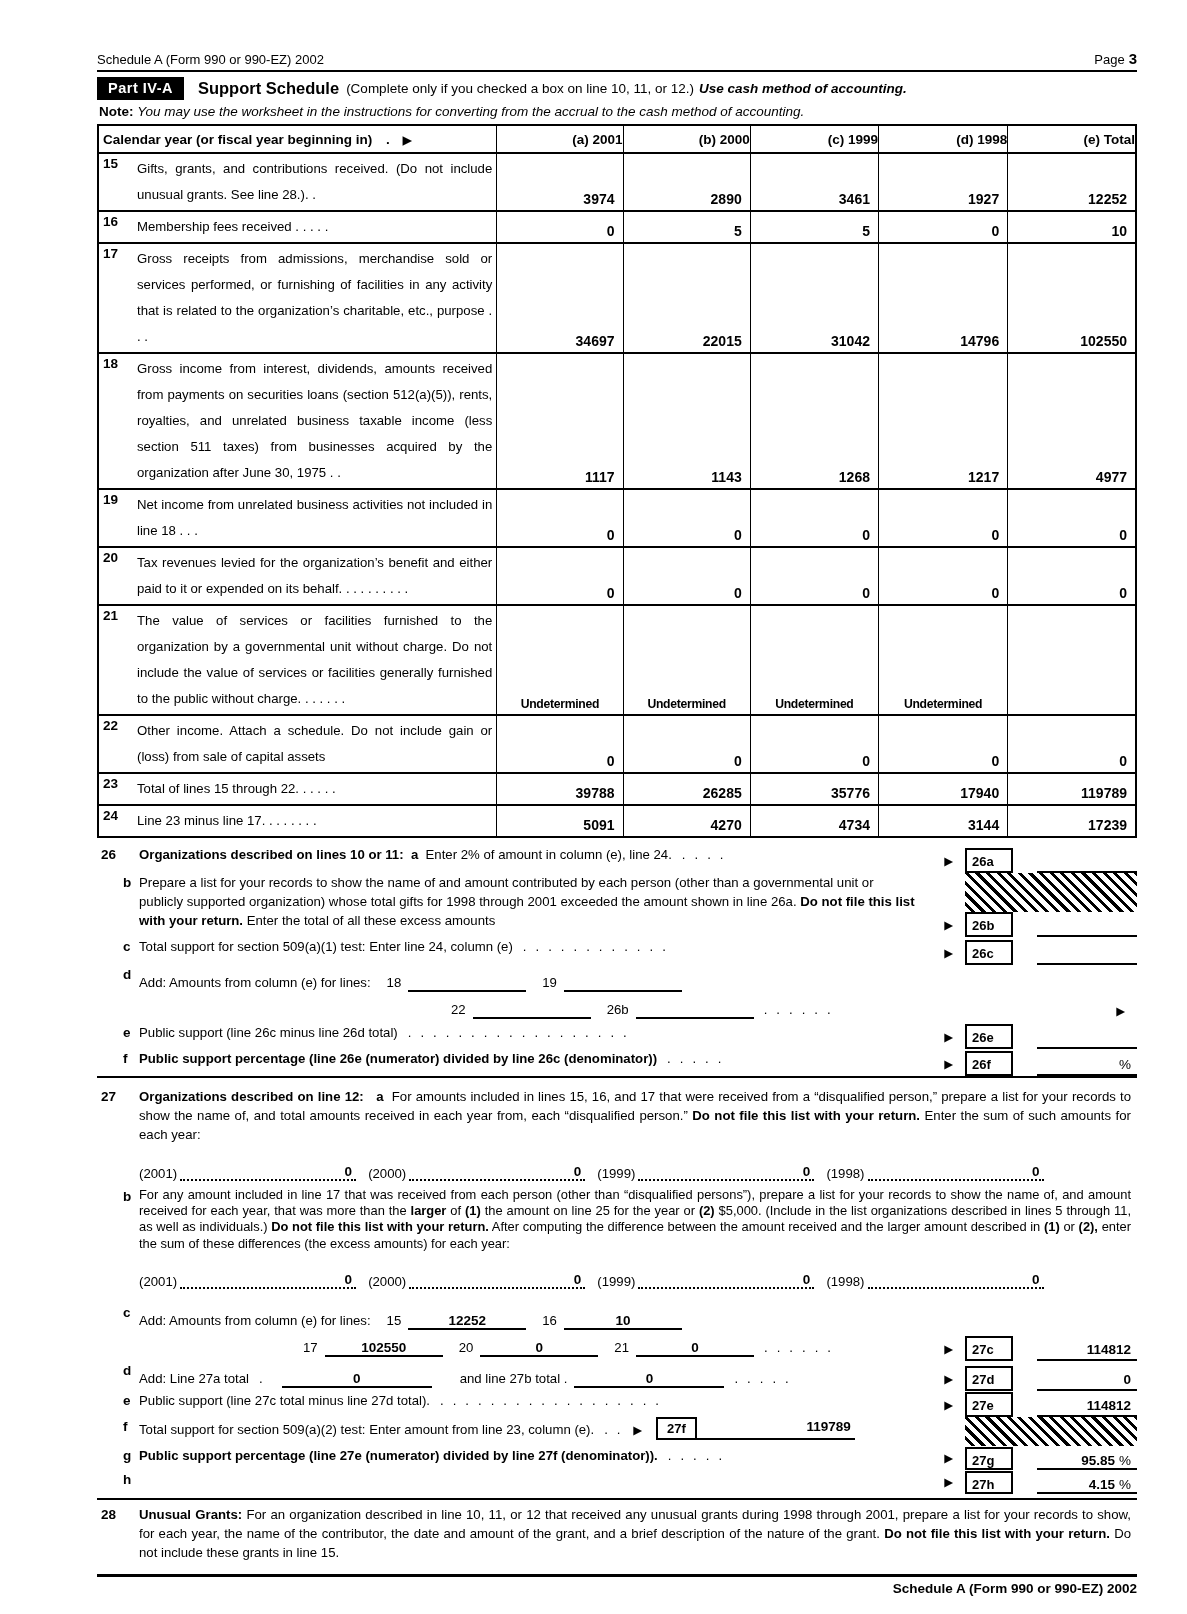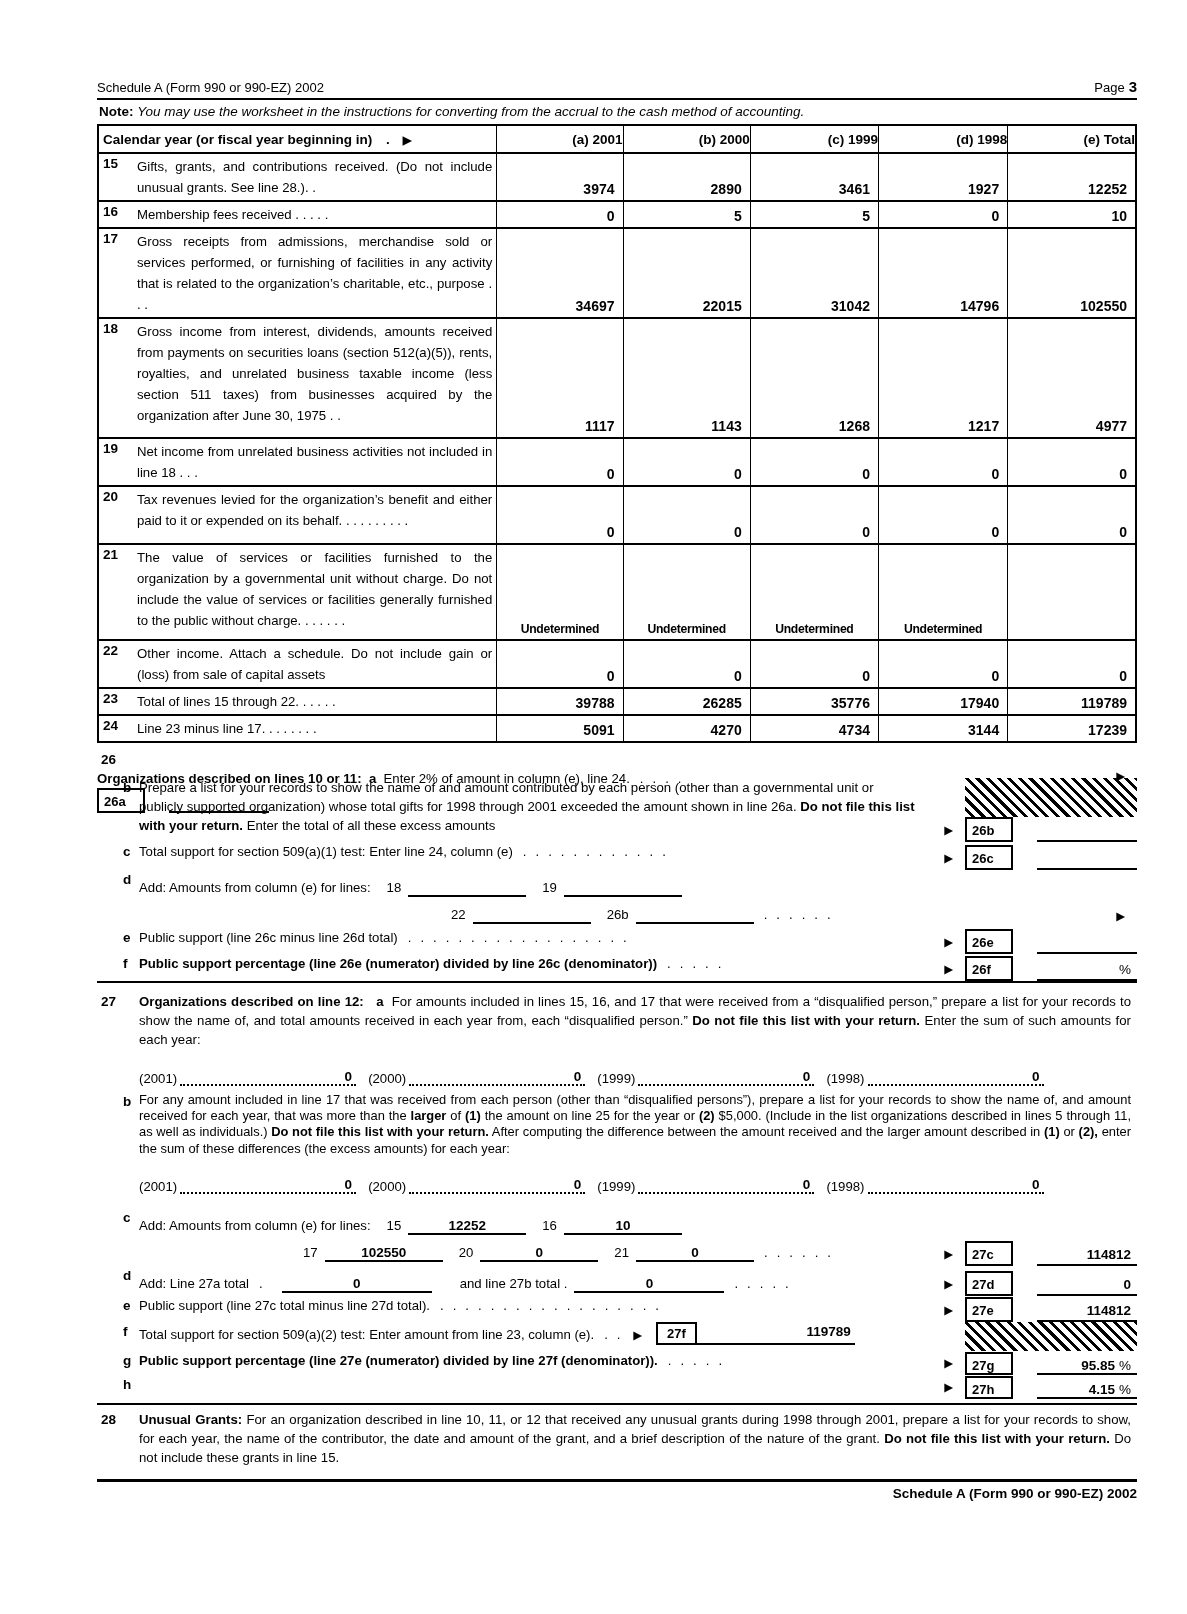--- a/index.html
+++ b/index.html
@@ -1,39 +1,39 @@
 <!DOCTYPE html>
 <html><head>
 <meta charset="utf-8">
 <style>
   * { margin:0; padding:0; box-sizing:border-box; }
   html,body { background:#e8e8e8; }
   body { font-family:"Liberation Sans", sans-serif; color:#000; }
   .page { position:relative; width:1187px; height:1614px; background:#fff; overflow:hidden; }
-  .content { position:absolute; left:97px; top:78px; width:1040px; }
+  .content { position:absolute; left:97px; top:50px; width:1040px; }
 
   
   .pagehead { display:flex; justify-content:space-between; align-items:flex-end; font-size:13px; padding-bottom:3px; border-bottom:2px solid #000; }
   .pagehead .pgnum { font-size:15px; font-weight:700; margin-left:4px; }
 
   
   .partbar { display:flex; align-items:center; margin-top:5px; font-size:13.5px; }
   .badge { background:#000; color:#fff; font-weight:700; font-size:14.5px; padding:3px 11px 4px; letter-spacing:.5px; }
   .ptitle { font-weight:700; font-size:16.5px; margin:0 7px 0 14px; }
   .pcash { font-weight:700; font-style:italic; margin-left:5px; }
   .note { font-size:13.5px; margin:4px 0 5px 2px; }
   .note i { font-style:italic; }
 
   
   table.support { border-collapse:collapse; width:100%; border:2.5px solid #000; table-layout:fixed; }
   table.support td { border:1.5px solid #000; border-top-width:2.2px; border-bottom-width:2.2px; vertical-align:bottom; }
   .lblcell { padding:2px 4px 2px 0; vertical-align:top !important; }
   .lc { display:flex; }
   .lc .num { width:38px; font-weight:700; font-size:13.5px; padding-left:4px; flex-shrink:0; }
-  .lc .lt { flex:1; font-size:13.2px; line-height:21px; text-align:justify; }
+  .lc .lt { flex:1; font-size:13.2px; line-height:26px; text-align:justify; }
   .corner { font-weight:700; font-size:13.5px; padding:3px 4px 3px 4px; vertical-align:middle !important; }
   .colhead { text-align:right; font-weight:700; font-size:13.5px; vertical-align:middle !important; padding:3px 0; }
   .val { text-align:right; font-weight:700; font-size:14px; padding:0 8px 3px 0; }
   .undet { text-align:center; font-size:12.2px; padding:0 1px 3px; letter-spacing:-0.3px; }
   .hatch { background:repeating-linear-gradient(45deg,#fff 0 4.5px,#000 4.5px 7.5px); }
   .arr { font-size:11.5px; }
 
   
   .sec { margin-top:7px; }
   .frow { display:flex; font-size:13.2px; line-height:19px; }
@@ -44,21 +44,21 @@
   .ftext.noarr { padding-right:6px; }
   .dots { letter-spacing:9px; margin-left:10px; white-space:nowrap; }
   .rbox { width:172px; flex-shrink:0; display:flex; flex-direction:column; }
   .fill { flex:1; }
   .hatchfill { flex:1; background:repeating-linear-gradient(45deg,#fff 0 4.5px,#000 4.5px 7.5px); }
   .boxrow { display:flex; height:25px; flex-shrink:0;gap:24px; }
   .box-label { width:48px; border:2px solid #000; font-weight:700; font-size:13px; padding:2px 0 0 5px; flex-shrink:0; }
   .box-value { flex:1; border-bottom:2px solid #000; text-align:right; font-weight:700; font-size:13.5px; padding:4px 6px 0 0; }
   .box-value .unit { font-weight:400; margin-left:4px; }
 
-  .r26a { height:28px;flex-direction:column; }
+  .r26a { height:28px; }
   .r26b { height:64px; }
   .r26c { height:28px; }
   .r26d { height:58px; }
   .r26e { height:26px; }
   .r26f { height:27px; }
   .secline { border-bottom:2.5px solid #000; }
 
   .pline { display:flex; align-items:flex-end; height:27px; }
   .pl { margin:0 7px 0 16px; }
   .plead { width:118px; border-bottom:2px solid #000; text-align:center; font-weight:700; font-size:13.5px; height:19px; }
@@ -93,20 +93,26 @@
 <body>
 
 <div class="page">
 <div class="content">
 
   <div class="pagehead">
     <span>Schedule A (Form 990 or 990-EZ) 2002</span>
     <span><span>Page</span><span class="pgnum">3</span></span>
   </div>
 
+  <div class="partbar">
+    <span class="badge">Part IV-A</span>
+    <span class="ptitle">Support Schedule</span>
+    <span>(Complete only if you checked a box on line 10, 11, or 12.)</span>
+    <span class="pcash">Use cash method of accounting.</span>
+  </div>
   <div class="note">
     <b>Note:</b>
     <i>You may use the worksheet in the instructions for converting from the accrual to the cash method of accounting.</i>
   </div>
 
   <table class="support">
     <colgroup>
           <col style="width:398px">
           <col style="width:126px">
           <col style="width:127px">

